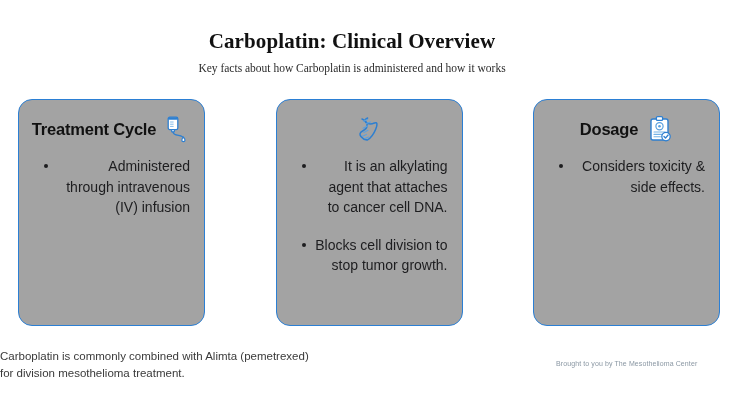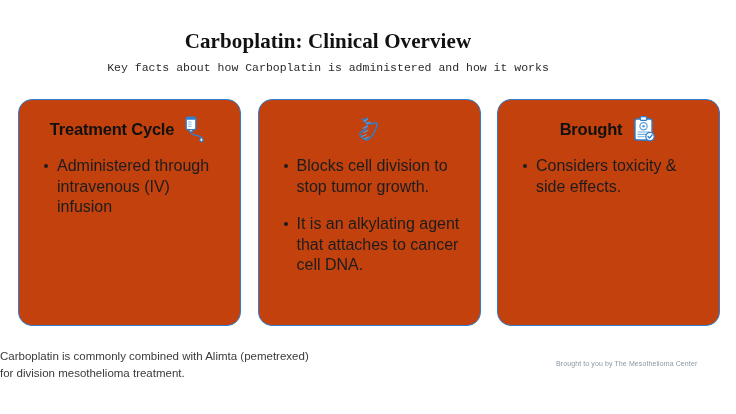--- a/index.html
+++ b/index.html
@@ -22,54 +22,55 @@
     box-sizing: border-box;
   }
 
   
   .header {
     position: absolute;
     top: 28px;
     left: 0;
     width: 656px;
     text-align: center;
+    padding-left: 24px;
   }
   .title {
     font-family: "Liberation Serif", "DejaVu Serif", serif;
     font-size: 21px;
     font-weight: bold;
     color: #111111;
     letter-spacing: 0.1px;
     line-height: 26px;
     margin: 0;
   }
   .subtitle {
-    font-family: Liberation Mono, monospace;
+    font-family: Liberation Serif, serif;
     font-size: 11.5px;
     font-weight: normal;
     color: #2b2b2b;
     line-height: 16px;
     margin: 6px 0 0 0;
   }
 
   
   .cards {
     position: absolute;
     top: 99px;
     left: 18px;
     width: 702px;
     height: 227px;
     display: flex;
     justify-content: space-between;
   }
   .card {
-    width: 223px;
+    width: 187px;
     height: 227px;
     box-sizing: border-box;
-    background: #c2410c;
+    background: #a3a3a3;
     border: 1.6px solid #2b7fd4;
     border-radius: 14px;
     padding: 14px 10px 10px 10px;
     display: flex;
     flex-direction: column;
   }
 
   .card-head {
     display: flex;
     align-items: center;
@@ -94,25 +95,26 @@
   }
 
   .bullets {
     list-style: none;
     margin: 12px 0 0 0;
     padding: 0 4px 0 14px;
   }
   .bullets li {
     position: relative;
     font-family: "Liberation Sans", sans-serif;
-    font-size: 16px;
+    font-size: 14px;
     color: #1d1d1f;
     line-height: 20.5px;
     padding-left: 14px;
     margin-bottom: 17px;
+    text-align: right;
   }
   .bullets li:last-child { margin-bottom: 0; }
   .bullets li::before {
     content: "";
     position: absolute;
     left: 1px;
     top: 8px;
     width: 4px;
     height: 4px;
     border-radius: 50%;
@@ -236,28 +238,28 @@
             <line x1="7.6" y1="6.2" x2="11.4" y2="4.4"></line>
             <line x1="10.2" y1="8.4" x2="14.6" y2="7.0"></line>
             <line x1="7.0" y1="13.2" x2="11.6" y2="11.0"></line>
             <line x1="7.8" y1="17.4" x2="12.0" y2="15.3"></line>
             <line x1="6.4" y1="21.2" x2="10.4" y2="19.4"></line>
             <line x1="9.0" y1="23.6" x2="12.6" y2="22.0"></line>
           </g>
         </svg>
       </div>
       <ul class="bullets">
+        <li>It is an alkylating agent that attaches to cancer cell DNA.</li>
         <li>Blocks cell division to stop tumor growth.</li>
-        <li>It is an alkylating agent that attaches to cancer cell DNA.</li>
       </ul>
     </div>
 
     <div class="card">
       <div class="card-head">
-        <div class="card-title">Brought</div>
+        <div class="card-title">Dosage</div>
         <svg class="card-icon" viewBox="0 0 26 28">
           <rect x="4.0" y="4.0" width="17.0" height="21.0" rx="2.0" fill="#ffffff" stroke="#2e7fd0" stroke-width="1.4"></rect>
           <rect x="9.4" y="1.6" width="6.2" height="3.8" rx="1.2" fill="#ffffff" stroke="#2e7fd0" stroke-width="1.3"></rect>
           <circle cx="12.5" cy="11.2" r="3.6" fill="none" stroke="#5ba0de" stroke-width="1.2"></circle>
           <circle cx="12.5" cy="11.2" r="1.3" fill="#5ba0de"></circle>
           <g stroke="#74b2e6" stroke-width="1.1" stroke-linecap="round">
             <line x1="7.0" y1="17.0" x2="18.0" y2="17.0"></line>
             <line x1="7.0" y1="19.4" x2="18.0" y2="19.4"></line>
             <line x1="7.0" y1="21.8" x2="13.4" y2="21.8"></line>
           </g>

